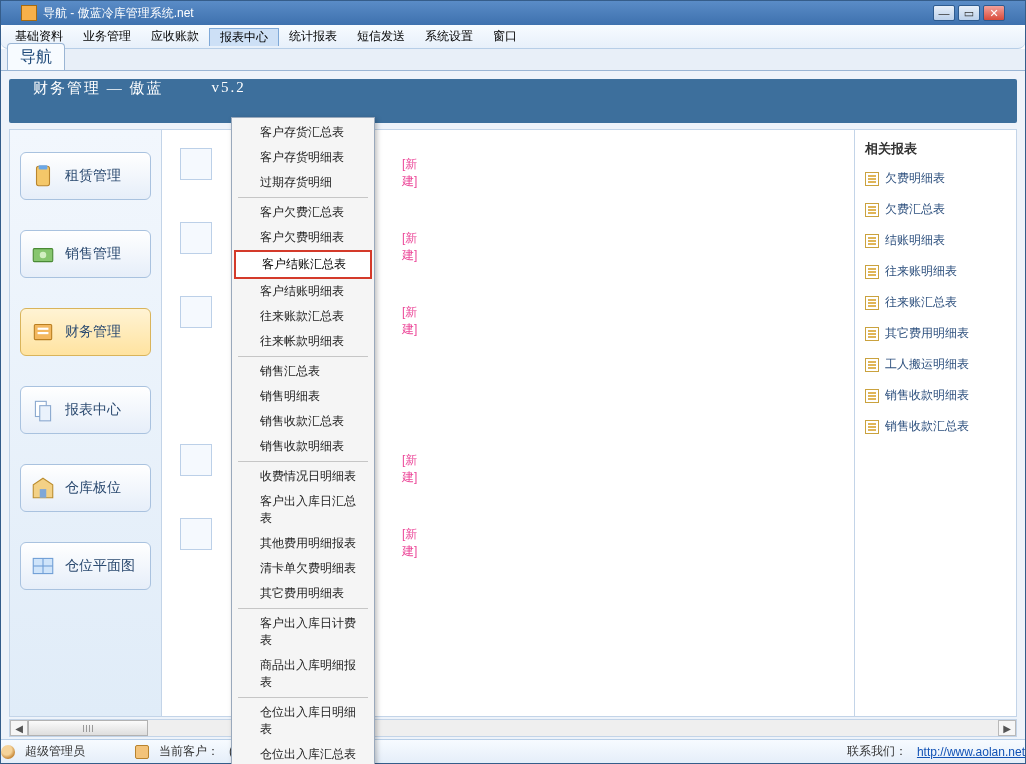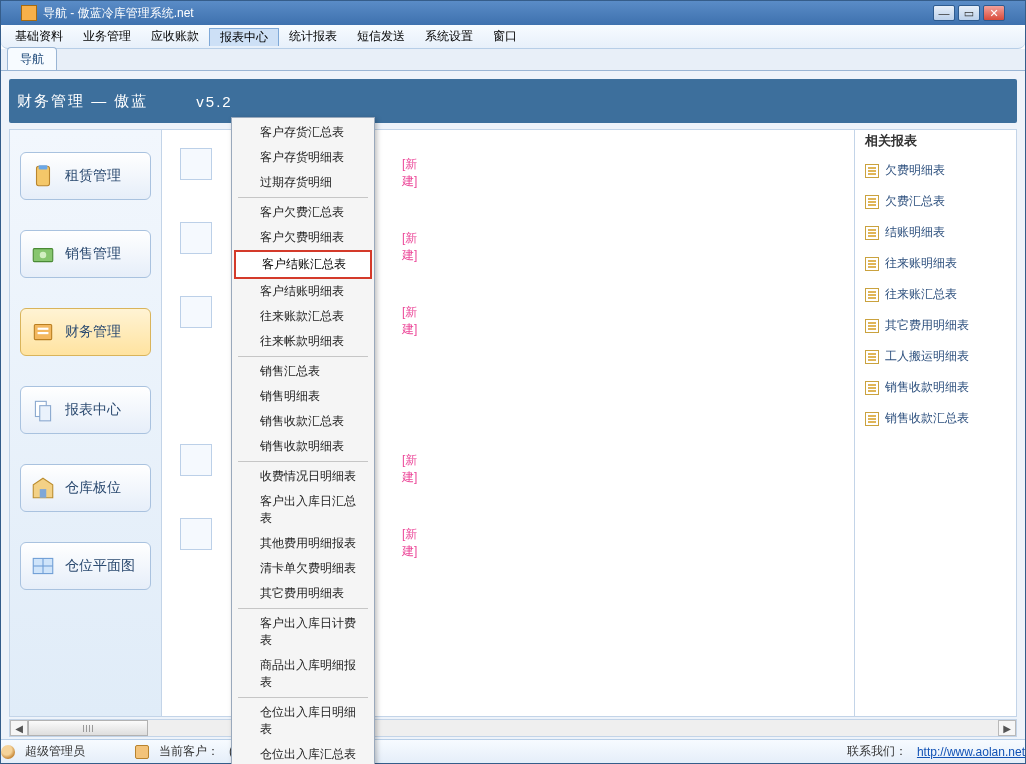--- a/index.html
+++ b/index.html
@@ -12,45 +12,45 @@
 .titlebar .title { flex:1; }
 .titlebar .btns { display:flex; gap:3px; }
 .titlebar .btn { width:22px; height:16px; border:1px solid #2e5b8f; background:linear-gradient(#e6eef8,#bcd1eb); display:flex; align-items:center; justify-content:center; font-size:11px; color:#333; border-radius:2px; }
 .titlebar .btn.close { background:linear-gradient(#f3a19a,#d94a3a); color:#fff; }
 
 .menubar { height:24px; background:linear-gradient(#f7fbff,#e7f0fa); border-bottom:1px solid #b7cee7; display:flex; align-items:center; padding:0 4px;border-radius:7px; }
 .menubar .mitem { padding:0 10px; display:flex; align-items:center; cursor:default; }
 .menubar .mitem.active { background:#cde0f6; border:1px solid #7fa9d8; border-bottom:none; }
 
 .tabstrip { height:22px; background:#e8eff8; border-bottom:1px solid #9ab5d4; display:flex; align-items:flex-end; padding-left:6px; }
-.tabstrip .tab { background:#f7fbff; border:1px solid #9ab5d4; border-bottom:none; padding:3px 12px 2px; border-radius:4px 4px 0 0; font-size:12px; color:#1f4a7a; }
+.tabstrip .tab { background:#f7fbff; border:1px solid #9ab5d4; border-bottom:none; padding:3px 12px 2px; border-radius:4px 4px 0 0; font-size:16px; color:#1f4a7a; }
 
 .workspace { flex:1; display:flex; background:#eef3fa; position:relative; }
 
-.banner { position:absolute; left:8px; right:8px; top:8px; height:44px; background:#3d6f9c; color:#fff; display:flex; align-items:center; padding-left:8px; font-size:15px; letter-spacing:2px; border-radius:2px; }
+.banner { position:absolute; left:8px; right:8px; top:8px; height:44px; background:#3d6f9c; color:#fff; display:flex; align-items:flex-start; padding-left:24px; font-size:15px; letter-spacing:2px; border-radius:2px;font-family:Liberation Serif, serif; }
 .banner .ver { margin-left:48px; }
 
 .mainarea { position:absolute; left:8px; right:8px; top:58px; bottom:46px; background:#fff; border:1px solid #c3d4e8; display:flex; }
 
 .sidebar { width:152px; background:linear-gradient(#f2f7fd,#e0ecf8); border-right:1px solid #c3d4e8; padding:22px 10px; display:flex; flex-direction:column; gap:30px; }
 .navbtn { height:48px; border:1px solid #a9c2df; border-radius:6px; background:linear-gradient(#ffffff,#e6eef9); display:flex; align-items:center; padding:0 8px; gap:8px; font-size:14px; color:#2b4a70; cursor:default; }
 .navbtn.active { background:linear-gradient(#fff3d4,#ffe3a0); border-color:#d9b45b; }
 .navicon { width:28px; height:28px; display:inline-flex; align-items:center; justify-content:center; }
 .navicon svg { width:26px; height:26px; }
 
 .contentcol { flex:1; position:relative; }
 .subicons { position:absolute; left:18px; top:18px; display:flex; flex-direction:column; gap:42px; }
 .subicon { width:32px; height:32px; border:1px solid #bcd0e8; background:#f5f9fe; }
 
 .actions { position:absolute; left:240px; top:18px; display:flex; flex-direction:column; gap:48px; font-size:12px; color:#333; }
 .actions .row { display:flex; gap:46px; }
 .actions .lbl { color:#505050; }
 .actions .link { color:#ec4899; }
 
-.rightpanel { width:162px; border-left:1px solid #c3d4e8; background:#fff; padding:2px 10px; }
+.rightpanel { width:162px; border-left:1px solid #c3d4e8; background:#fff; padding:10px 10px; }
 .rightpanel .hdr { font-size:13px; font-weight:600; color:#333; margin-bottom:12px; }
 .reportlist { display:flex; flex-direction:column; gap:14px; }
 .reportitem { display:flex; align-items:center; gap:6px; font-size:12px; color:#2c4f7d;text-align:right; }
 .ricon { width:14px; height:14px; background:#fff; border:1px solid #caa23e; display:inline-block; position:relative; }
 .ricon:before { content:""; position:absolute; left:2px; top:2px; width:8px; height:2px; background:#e0b557; box-shadow:0 3px 0 #e0b557, 0 6px 0 #e0b557; }
 
 .dropdown { position:absolute; left:230px; top:46px; width:144px; background:#f5f5f5; border:1px solid #9aa9bc; box-shadow:2px 2px 5px rgba(0,0,0,0.25); z-index:50; padding:2px; }
 .dsep { height:1px; background:#c6c6c6; margin:2px 4px; }
 .ditem { padding:4px 10px 4px 26px; font-size:12px; color:#222; cursor:default; }
 .ditem.hi { border:2px solid #d43a2a; background:#fff; color:#000; }

